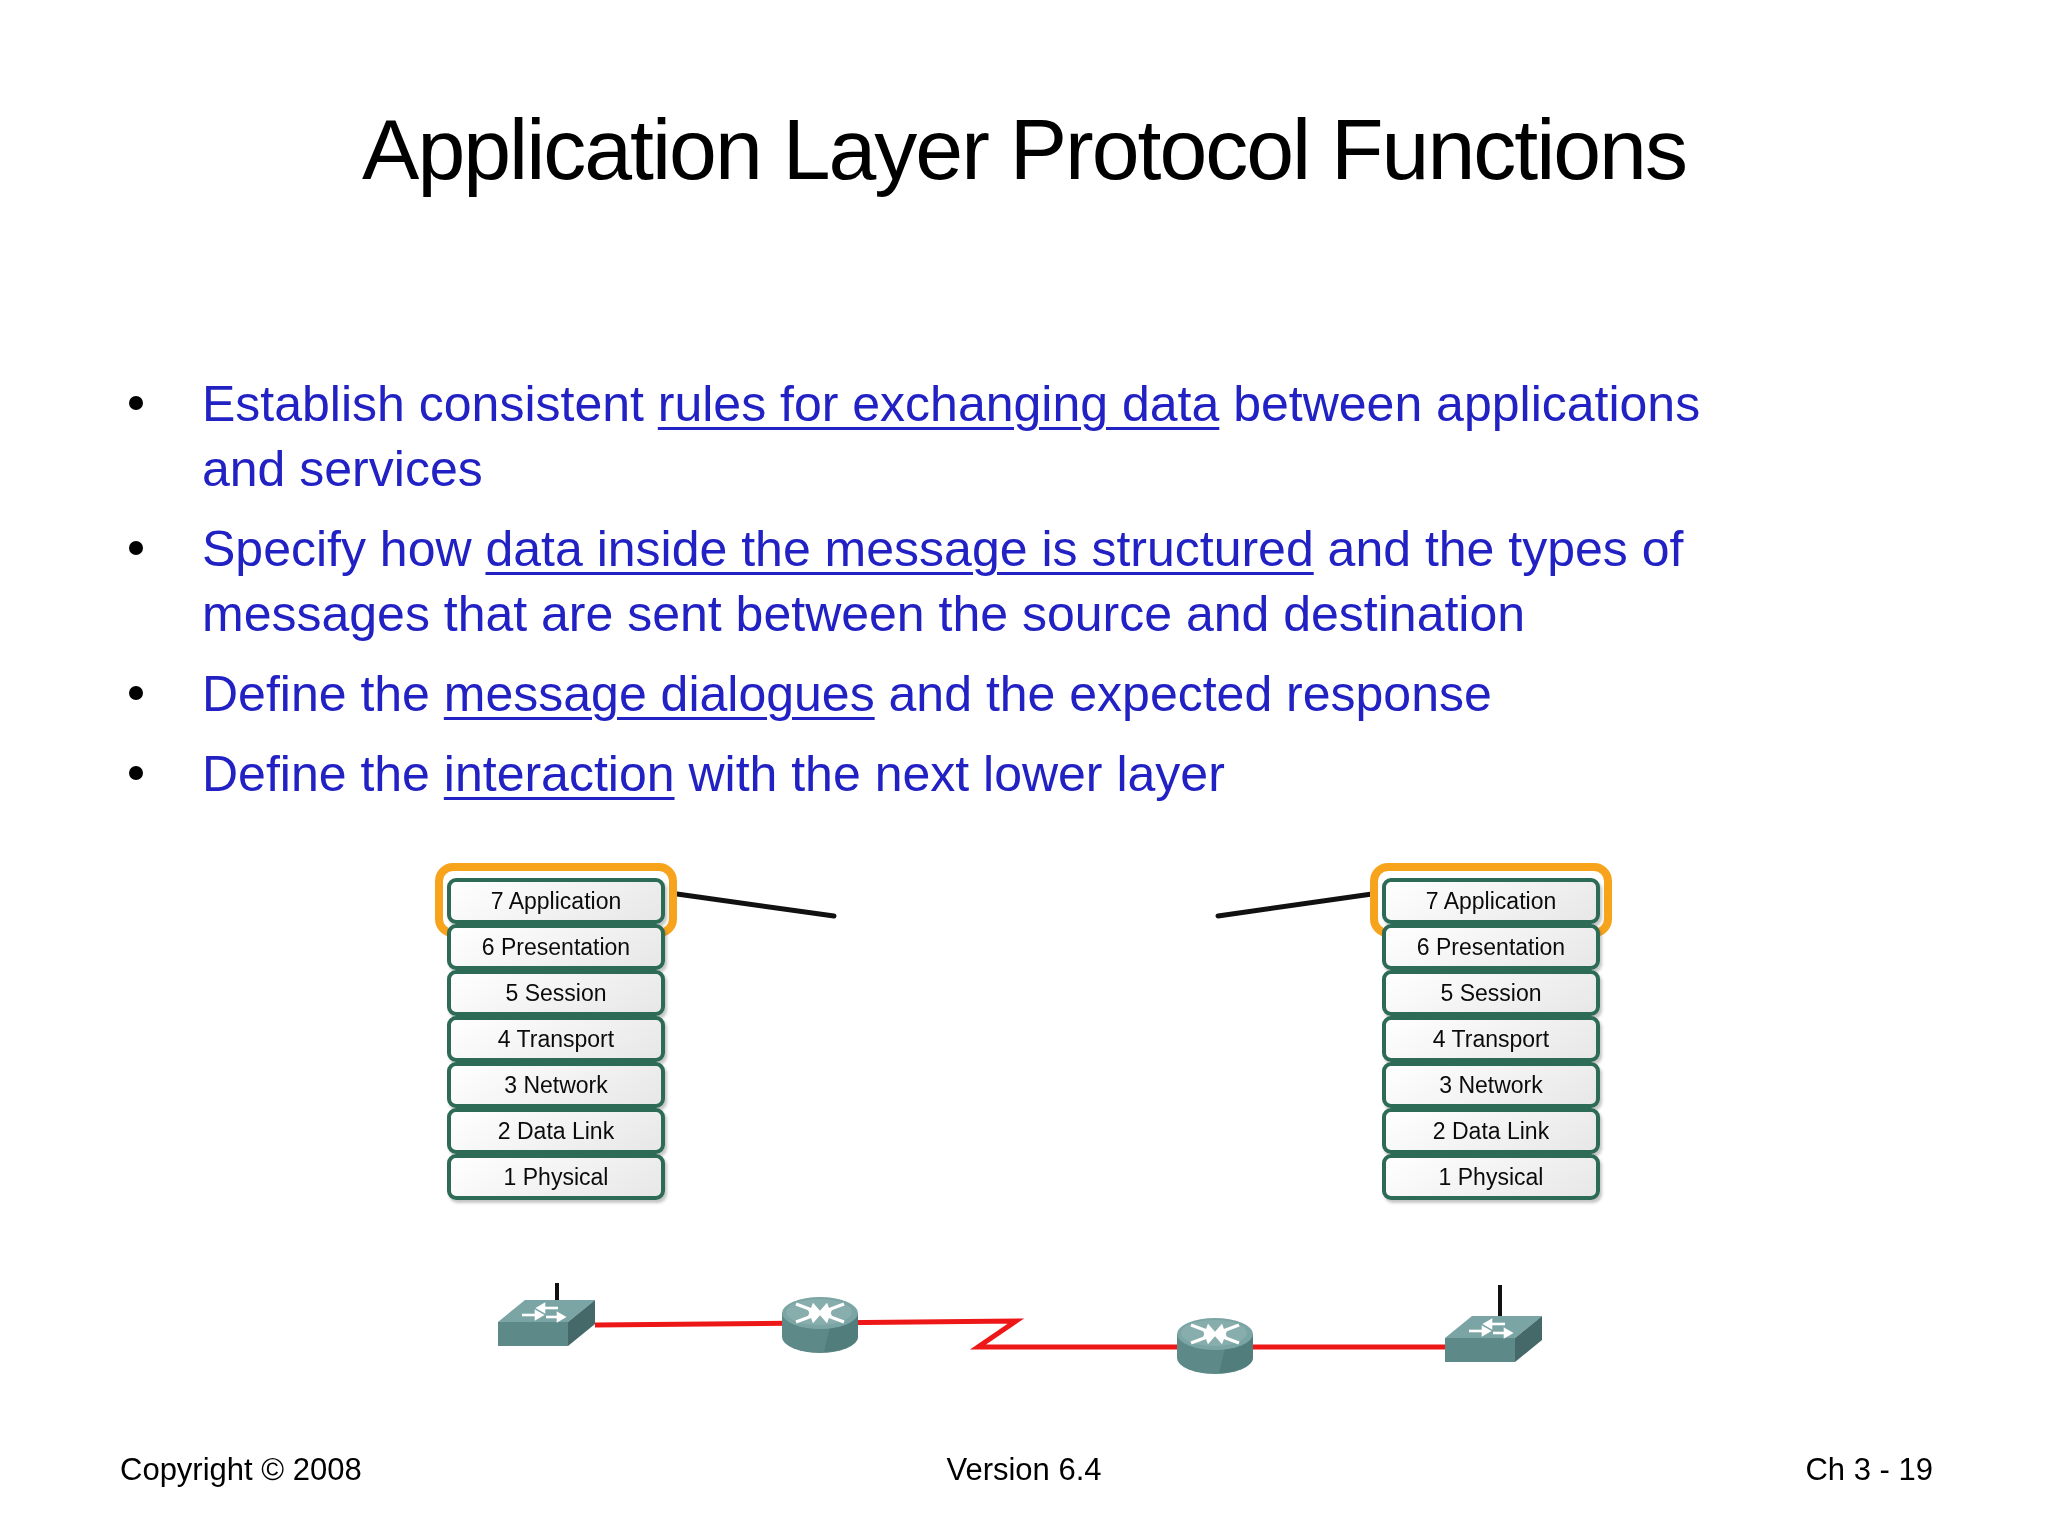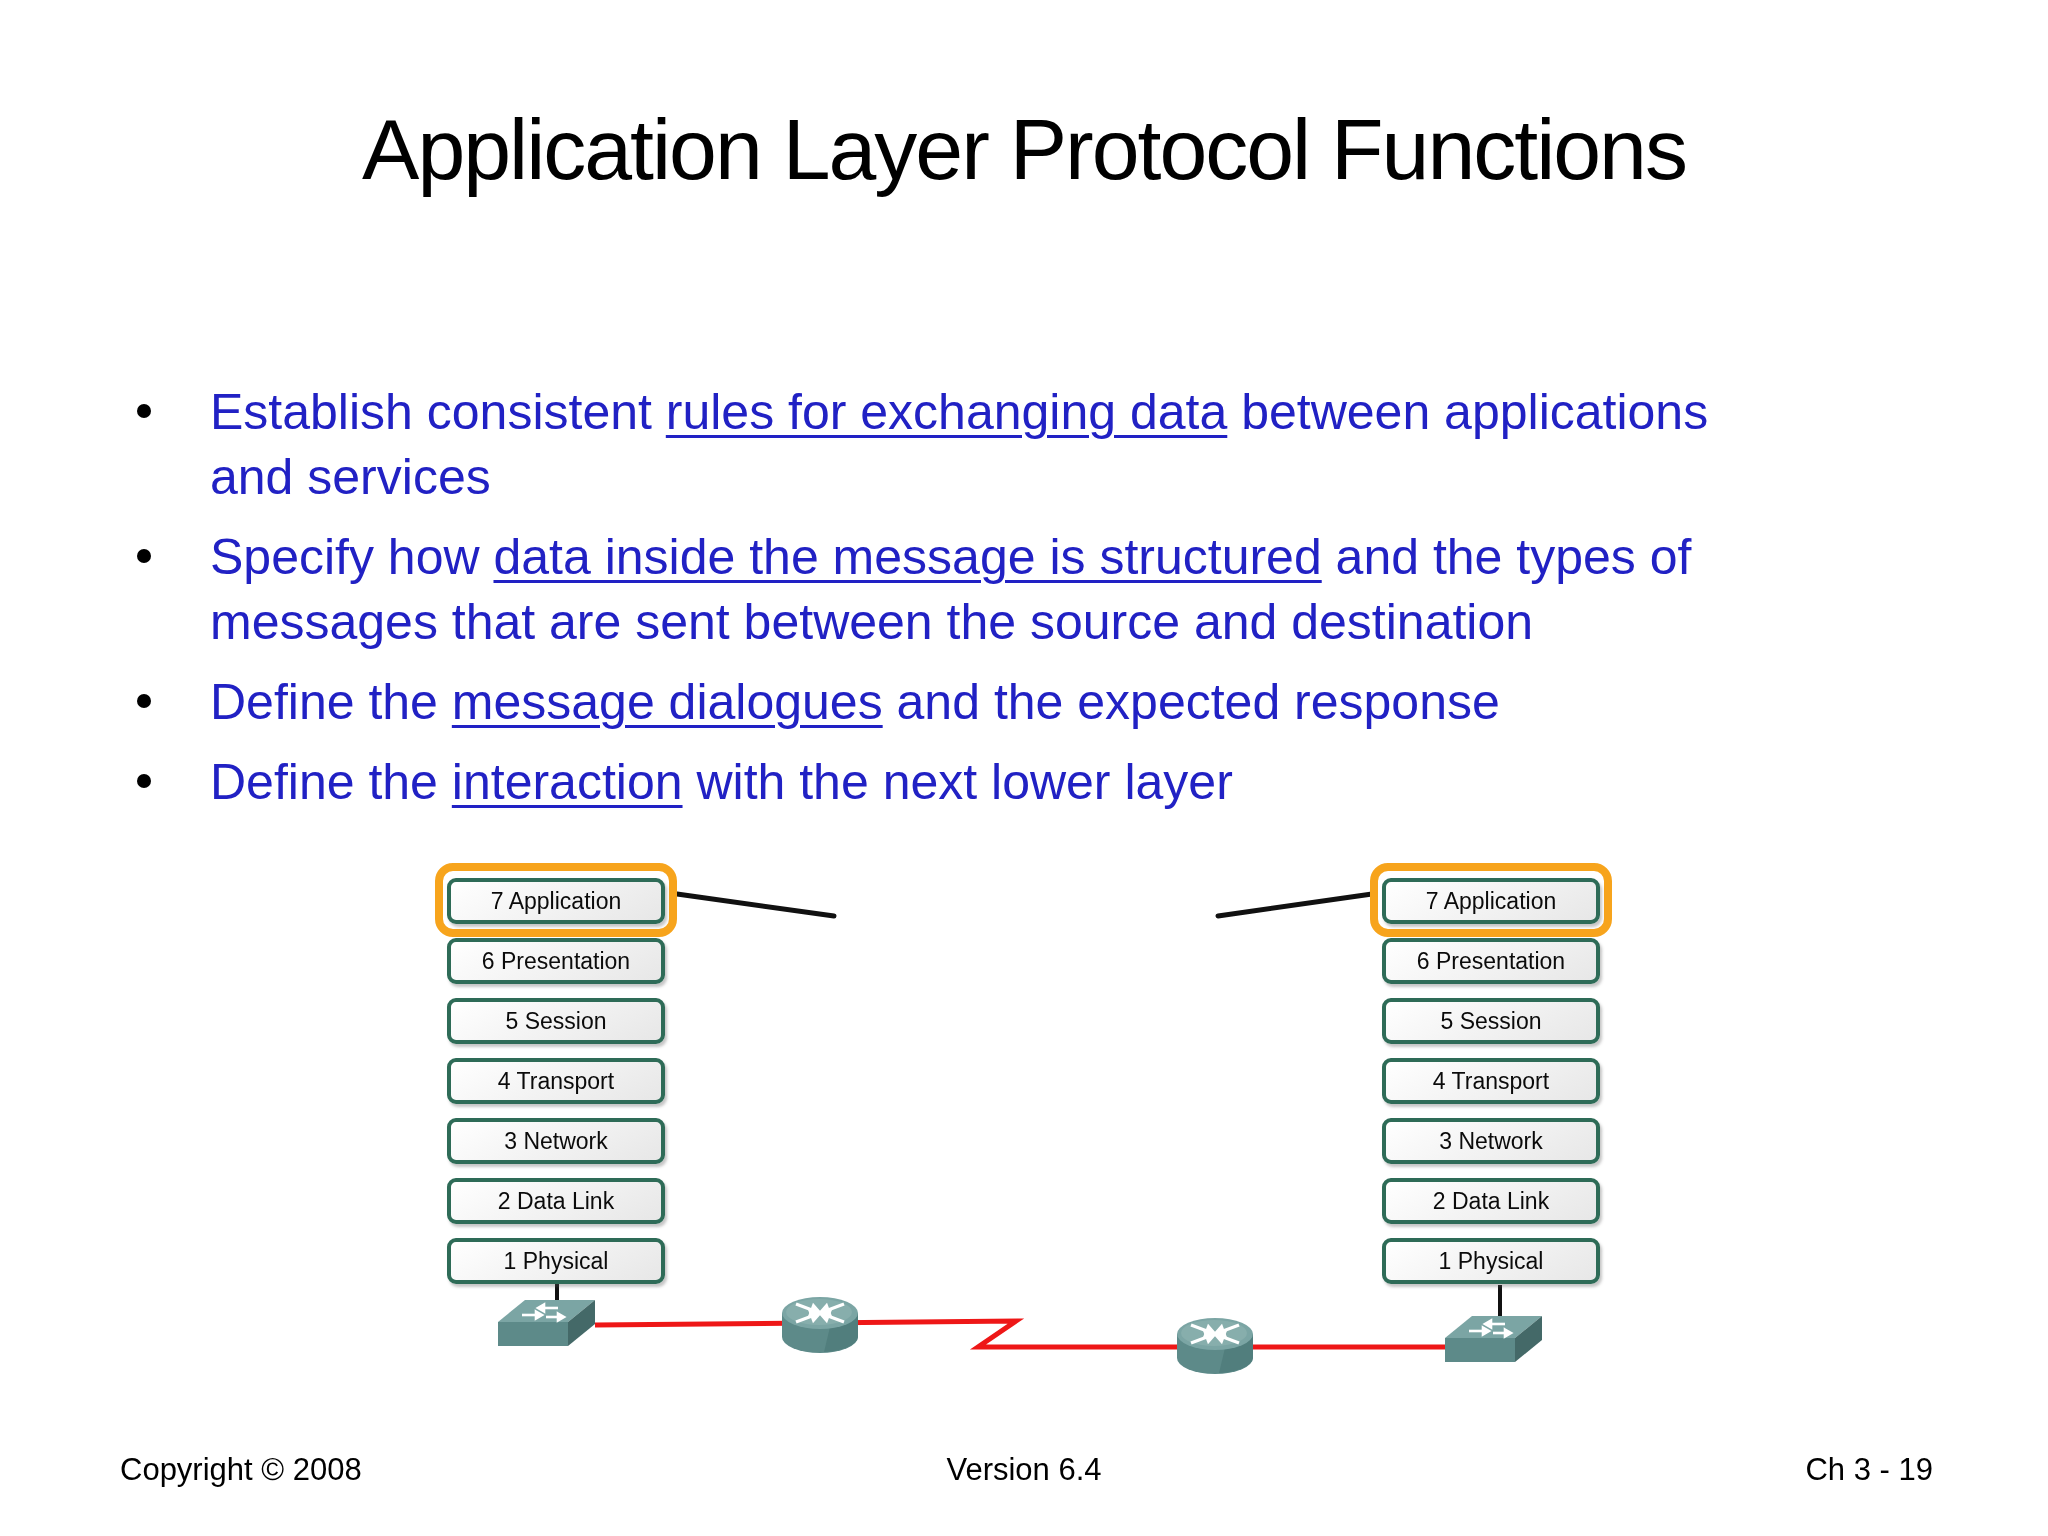--- a/index.html
+++ b/index.html
@@ -6,21 +6,21 @@
   .slide{
     position:relative; width:2048px; height:1536px; background:#ffffff;
     overflow:hidden; font-family:Liberation Sans, sans-serif;
   }
   .title{
     position:absolute; top:100px; left:0; width:100%; margin:0;
     text-align:center; font-size:86px; font-weight:400; letter-spacing:-2px;
     color:var(--title_text,#000);
   }
   .bullets{
-    position:absolute; top:372px; left:127px; width:1810px; margin:8px; padding:0;
+    position:absolute; top:372px; left:127px; width:1810px; margin:0; padding:0;
     list-style:none; font-size:50px; line-height:65px; color:var(--bullet_text,#2121C4);
   }
   .bullets li{
     position:relative; padding-left:75px; margin:0 0 15px 0; white-space:pre-wrap;
   }
   .bullets li::before{
     content:""; position:absolute; left:2px; top:24px; width:14px; height:14px;
     border-radius:50%; background:#000;
   }
   .u{ text-decoration:underline; text-decoration-thickness:3px; text-underline-offset:6px; }
@@ -28,21 +28,21 @@
   .diagram{ position:absolute; left:420px; top:855px; width:1230px; height:560px; }
   .diagram svg{ position:absolute; left:0; top:0; }
 
   .orange{
     position:absolute; box-sizing:border-box; width:242px; height:74px;
     border:8px solid var(--highlight_orange,#F7A41C); border-radius:18px; background:transparent;
   }
   .orange.left{ left:15px; top:8px; }
   .orange.right{ left:950px; top:8px; }
 
-  .stack{ position:absolute; display:flex; flex-direction:column; gap:14px; width:218px; }
+  .stack{ position:absolute; display:flex; flex-direction:column; width:218px; }
   .stack.leftpos{ left:27px; top:23px; }
   .stack.rightpos{ left:962px; top:23px; }
   .layer-box{
     box-sizing:border-box; width:218px; height:46px;
     border:4px solid var(--layer_box_border,#2E6B57); border-radius:9px;
     background:linear-gradient(150deg,#ffffff 0%,#f4f4f4 45%,#e7e7e7 100%);
     box-shadow:2px 3px 3px rgba(90,90,90,.35);
     font-size:23px; color:#0b0b0b; text-align:center; line-height:38px;
   }
   .protocols{

